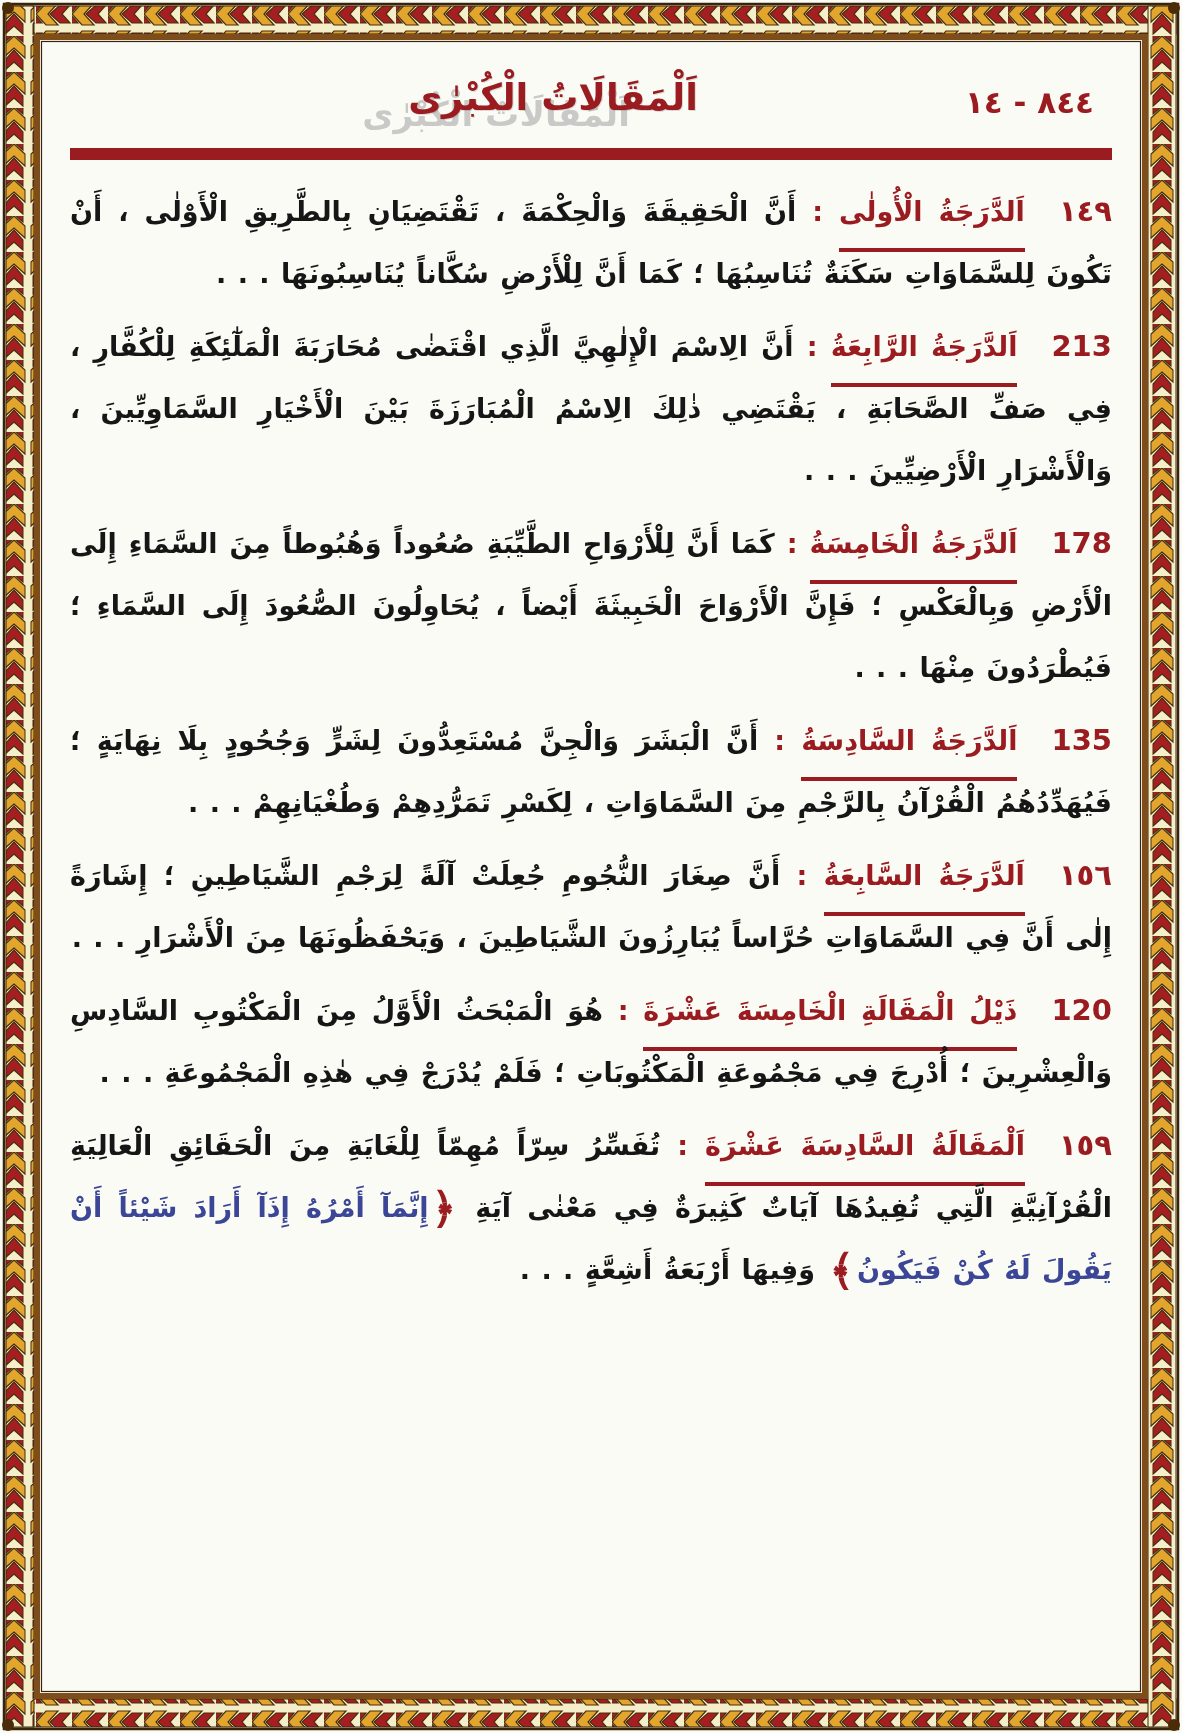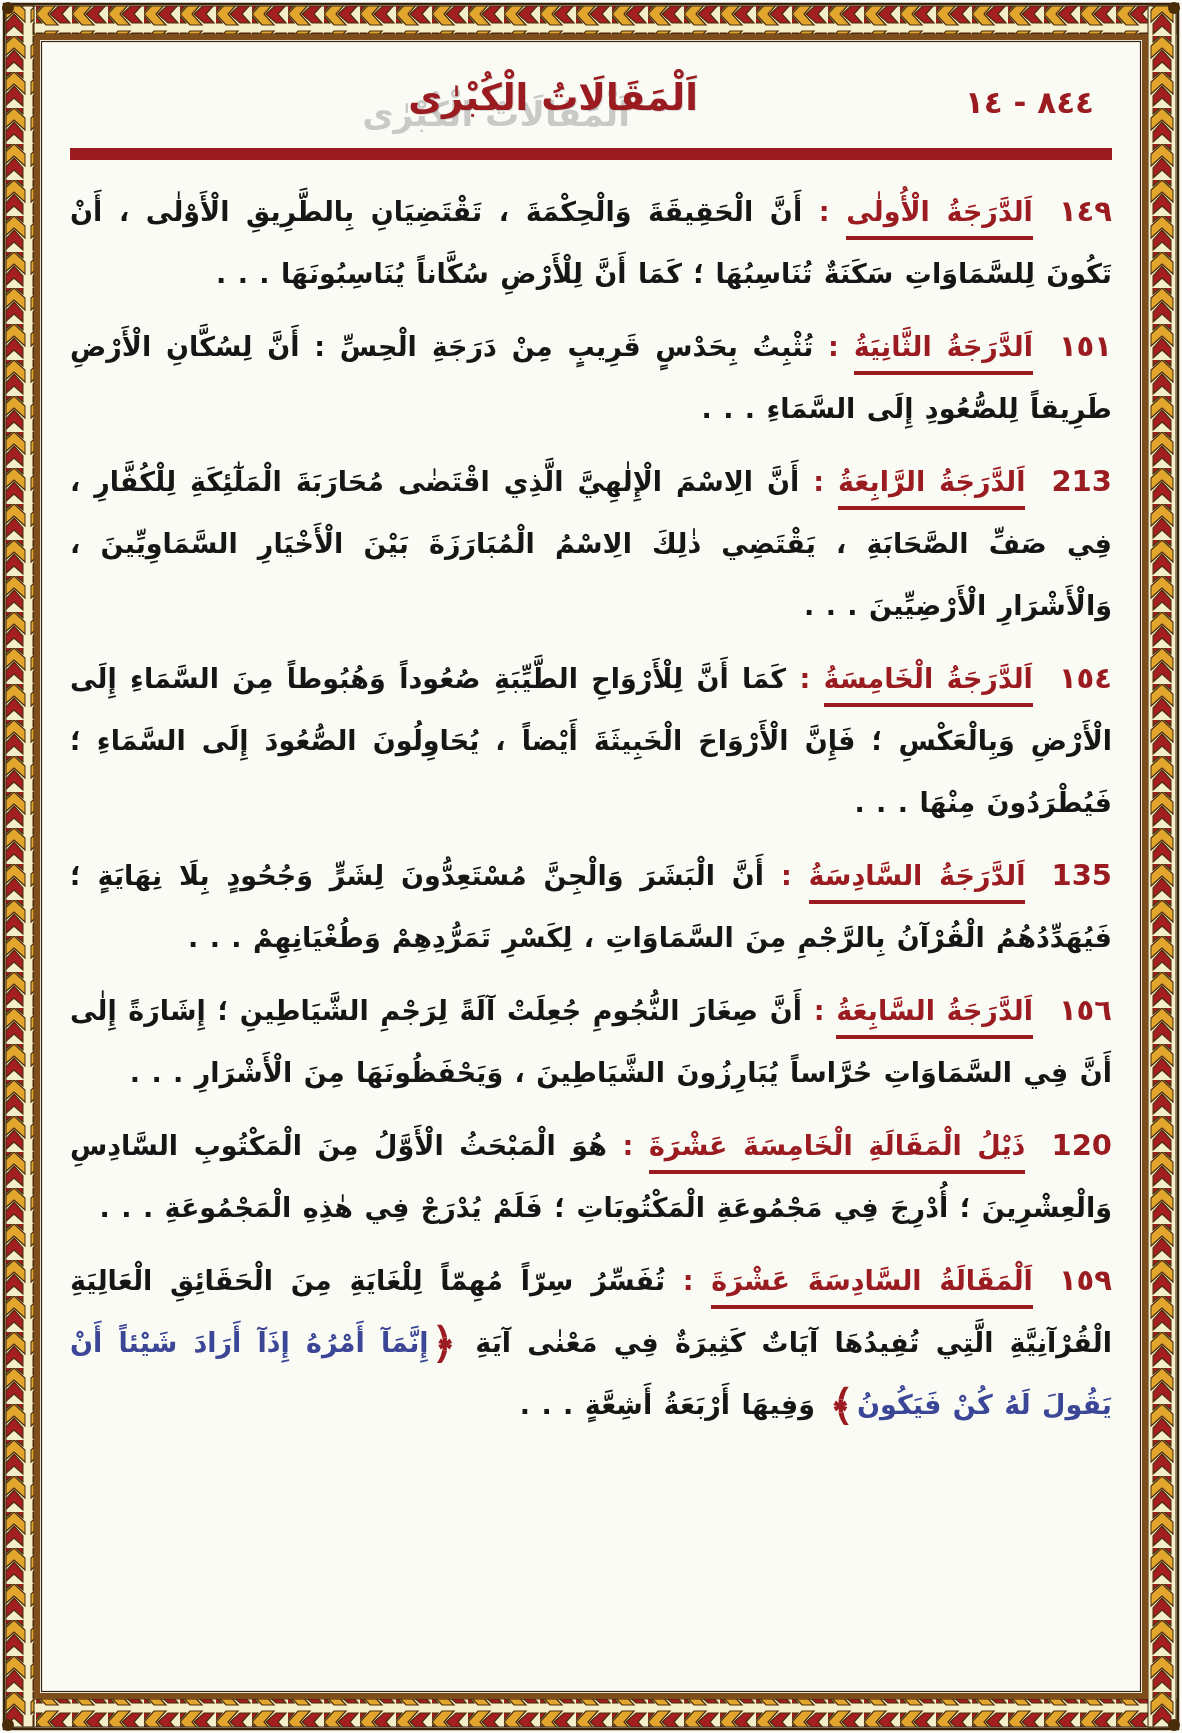--- a/index.html
+++ b/index.html
@@ -60,26 +60,26 @@
     color:var(--ink);
     line-height:62px;
     text-align:justify;
     text-align-last:start;
     margin-bottom:10px;
     word-spacing:2px;
   }
   .num{
     color:var(--accent);
     font-size:29px;
-    margin-left:26px;           
+    margin-left:34px;           
     letter-spacing:3px;
   }
   .heading{
     color:var(--accent);
-    padding-bottom:9px;
+    padding-bottom:21px;
     border-bottom:4px solid var(--accent);
   }
   .sep{color:var(--accent);}
   .verse{color:var(--verse);}
   .bracket{
     color:var(--accent);
     font-size:42px;
     line-height:0;
     vertical-align:-6px;
     padding:0 3px;
@@ -124,26 +124,25 @@
       <div class="page-num">٨٤٤ - ١٤</div>
       <div class="title-ghost">اَلْمَقَالَاتُ الْكُبْرٰى</div>
       <div class="page-title">اَلْمَقَالَاتُ الْكُبْرٰى</div>
     </div>
 
     <div class="rule"></div>
 
     <div class="entries" id="entries">
   <p class="entry"><span class="num">١٤٩</span><span class="heading">اَلدَّرَجَةُ الْأُولٰى</span><span class="sep"> : </span><span class="body">أَنَّ الْحَقِيقَةَ وَالْحِكْمَةَ ، تَقْتَضِيَانِ بِالطَّرِيقِ الْأَوْلٰى ، أَنْ تَكُونَ لِلسَّمَاوَاتِ سَكَنَةٌ تُنَاسِبُهَا ؛ كَمَا أَنَّ لِلْأَرْضِ سُكَّاناً يُنَاسِبُونَهَا . . .</span></p>
 
-  <p class="entry"><span class="num">١٥١</span><span class="heading">اَلدَّرَجَةُ الثَّانِيَةُ</span><span class="sep"> : </span><span class="body">تُثْبِتُ بِحَدْسٍ قَرِيبٍ مِنْ دَرَجَةِ الْحِسِّ : أَنَّ لِسُكَّانِ الْأَرْضِ طَرِيقاً لِلصُّعُودِ إِلَى السَّمَاءِ . . .</span></p>
 
 
   <p class="entry"><span class="num">213</span><span class="heading">اَلدَّرَجَةُ الرَّابِعَةُ</span><span class="sep"> : </span><span class="body">أَنَّ الِاسْمَ الْإِلٰهِيَّ الَّذِي اقْتَضٰى مُحَارَبَةَ الْمَلٰٓئِكَةِ لِلْكُفَّارِ ، فِي صَفِّ الصَّحَابَةِ ، يَقْتَضِي ذٰلِكَ الِاسْمُ الْمُبَارَزَةَ بَيْنَ الْأَخْيَارِ السَّمَاوِيِّينَ ، وَالْأَشْرَارِ الْأَرْضِيِّينَ . . .</span></p>
 
-  <p class="entry"><span class="num">١٥٤</span><span class="heading">اَلدَّرَجَةُ الْخَامِسَةُ</span><span class="sep"> : </span><span class="body">كَمَا أَنَّ لِلْأَرْوَاحِ الطَّيِّبَةِ صُعُوداً وَهُبُوطاً مِنَ السَّمَاءِ إِلَى الْأَرْضِ وَبِالْعَكْسِ ؛ فَإِنَّ الْأَرْوَاحَ الْخَبِيثَةَ أَيْضاً ، يُحَاوِلُونَ الصُّعُودَ إِلَى السَّمَاءِ ؛ فَيُطْرَدُونَ مِنْهَا . . .</span></p>
+  <p class="entry"><span class="num">178</span><span class="heading">اَلدَّرَجَةُ الْخَامِسَةُ</span><span class="sep"> : </span><span class="body">كَمَا أَنَّ لِلْأَرْوَاحِ الطَّيِّبَةِ صُعُوداً وَهُبُوطاً مِنَ السَّمَاءِ إِلَى الْأَرْضِ وَبِالْعَكْسِ ؛ فَإِنَّ الْأَرْوَاحَ الْخَبِيثَةَ أَيْضاً ، يُحَاوِلُونَ الصُّعُودَ إِلَى السَّمَاءِ ؛ فَيُطْرَدُونَ مِنْهَا . . .</span></p>
 
   <p class="entry"><span class="num">135</span><span class="heading">اَلدَّرَجَةُ السَّادِسَةُ</span><span class="sep"> : </span><span class="body">أَنَّ الْبَشَرَ وَالْجِنَّ مُسْتَعِدُّونَ لِشَرٍّ وَجُحُودٍ بِلَا نِهَايَةٍ ؛ فَيُهَدِّدُهُمُ الْقُرْآنُ بِالرَّجْمِ مِنَ السَّمَاوَاتِ ، لِكَسْرِ تَمَرُّدِهِمْ وَطُغْيَانِهِمْ . . .</span></p>
 
   <p class="entry"><span class="num">١٥٦</span><span class="heading">اَلدَّرَجَةُ السَّابِعَةُ</span><span class="sep"> : </span><span class="body">أَنَّ صِغَارَ النُّجُومِ جُعِلَتْ آلَةً لِرَجْمِ الشَّيَاطِينِ ؛ إِشَارَةً إِلٰى أَنَّ فِي السَّمَاوَاتِ حُرَّاساً يُبَارِزُونَ الشَّيَاطِينَ ، وَيَحْفَظُونَهَا مِنَ الْأَشْرَارِ . . .</span></p>
 
   <p class="entry"><span class="num">120</span><span class="heading">ذَيْلُ الْمَقَالَةِ الْخَامِسَةَ عَشْرَةَ</span><span class="sep"> : </span><span class="body">هُوَ الْمَبْحَثُ الْأَوَّلُ مِنَ الْمَكْتُوبِ السَّادِسِ وَالْعِشْرِينَ ؛ أُدْرِجَ فِي مَجْمُوعَةِ الْمَكْتُوبَاتِ ؛ فَلَمْ يُدْرَجْ فِي هٰذِهِ الْمَجْمُوعَةِ . . .</span></p>
 
   <p class="entry"><span class="num">١٥٩</span><span class="heading">اَلْمَقَالَةُ السَّادِسَةَ عَشْرَةَ</span><span class="sep"> : </span><span class="body"><span>تُفَسِّرُ سِرّاً مُهِمّاً لِلْغَايَةِ مِنَ الْحَقَائِقِ الْعَالِيَةِ الْقُرْآنِيَّةِ الَّتِي تُفِيدُهَا آيَاتٌ كَثِيرَةٌ فِي مَعْنٰى آيَةِ </span><span class="bracket">﴿</span><span class="verse">إِنَّمَآ أَمْرُهُ إِذَآ أَرَادَ شَيْئاً أَنْ يَقُولَ لَهُ كُنْ فَيَكُونُ</span><span class="bracket">﴾</span><span> وَفِيهَا أَرْبَعَةُ أَشِعَّةٍ . . .</span></span></p>
 </div>
 

